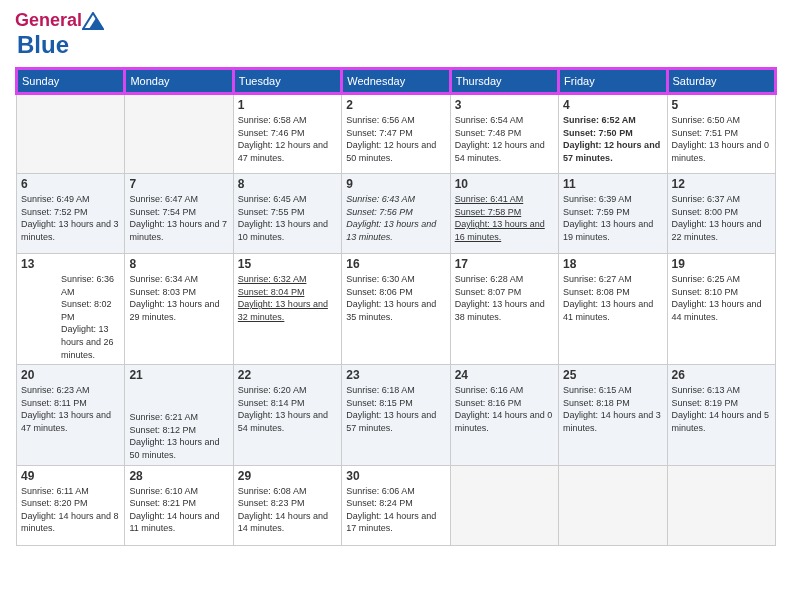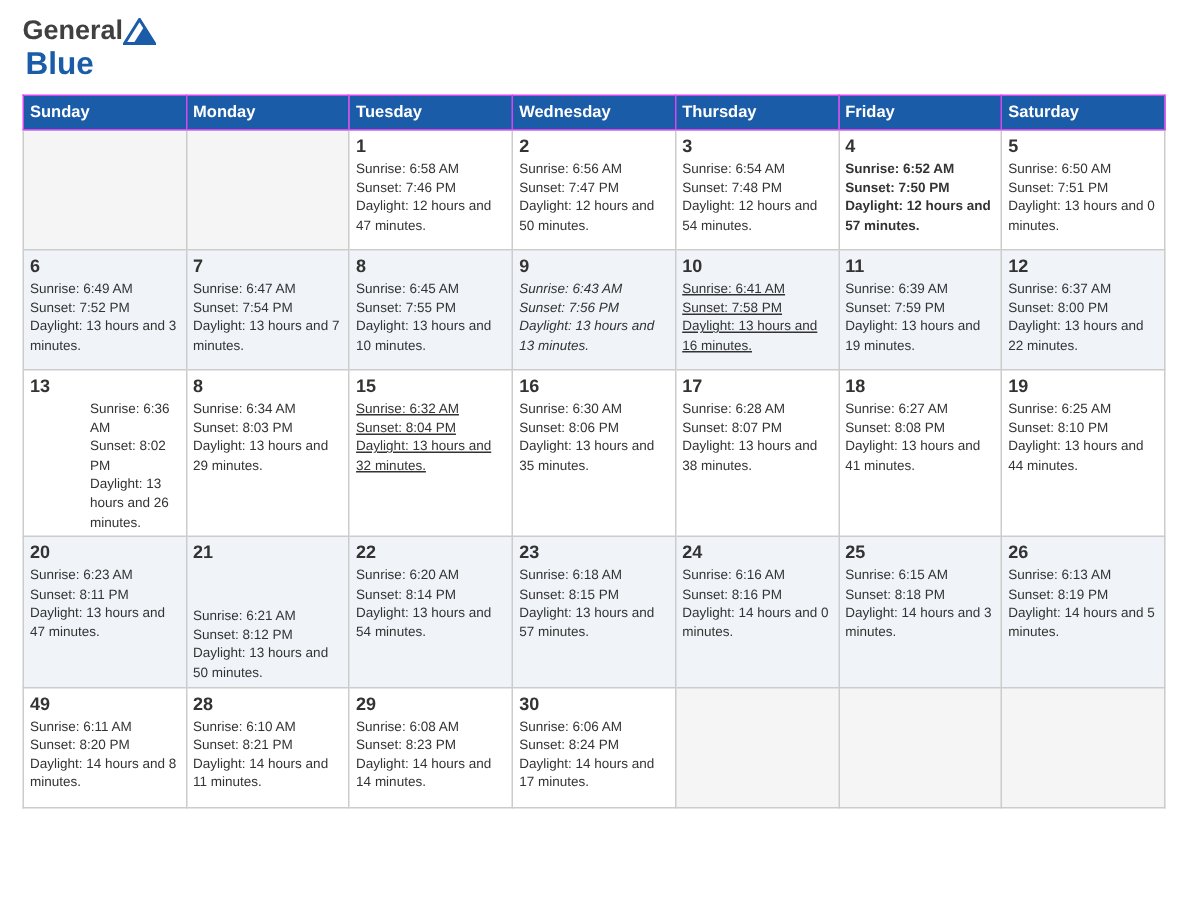--- a/index.html
+++ b/index.html
@@ -41,22 +41,22 @@
       width: 100%;
       border-collapse: collapse;
       font-size: 10px;
     }
     .calendar th {
       background: #1a5ca8;
       color: #fff;
       padding: 5px 4px;
       text-align: left;
       font-size: 11px;
-      font-weight: bold;
-      border: 1px solid #d946ef;
+      font-weight: normal;
+      border: 3px solid #d946ef;
     }
     .calendar td {
       border: 1px solid #ccc;
       vertical-align: top;
       padding: 3px 4px;
       width: calc(100% / 7);
       height: 80px;
       background: #fff;
     }
     .calendar td.empty {
@@ -79,27 +79,27 @@
     }
   </style>
 </head>
 <body>
 
 <div class="page">
   <div class="header">
     <div class="logo">
         <div style="display: flex; flex-direction: column; align-items: flex-start;">
           <div style="display: flex; align-items: center;">
-            <span style="font-size: 18px; font-weight: bold; color: #404040;">General</span>
+            <span style="font-size: 18px; font-weight: bold; color: #be185d;">General</span>
             <svg viewBox="0 0 22 18" width="22" height="18">
               <polygon points="1,17 11,1 21,17" fill="none" stroke="#1a5ca8" stroke-width="2"></polygon>
               <polygon points="7,17 14,6 21,17" fill="#1a5ca8"></polygon>
             </svg>
           </div>
-          <span style="font-size: 21px; font-weight: bold; color: rgb(26, 92, 168); margin-left: 2px;">Blue</span>
+          <span style="font-size: 24px; font-weight: bold; color: rgb(26, 92, 168); margin-left: 2px;">Blue</span>
         </div>
       </div>
 
     <div class="title-area">
       <div class="month-title"></div>
       <div class="location"></div>
     </div>
   </div>
 
   <table class="calendar">

